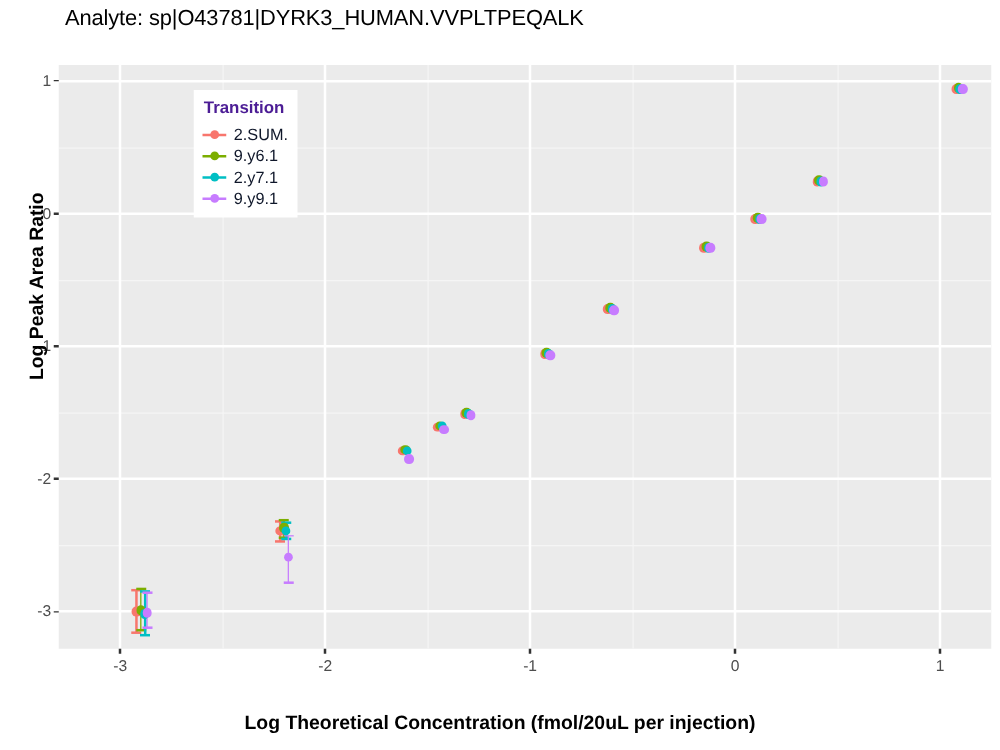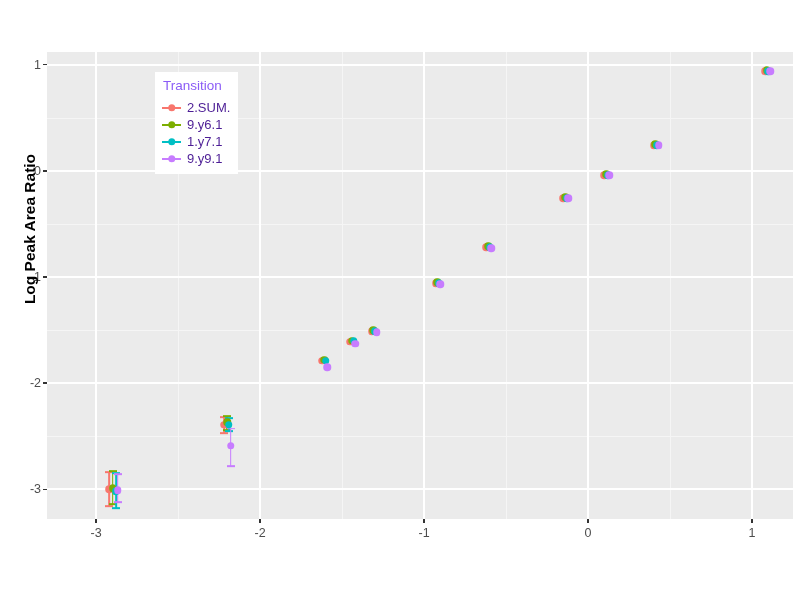--- a/index.html
+++ b/index.html
@@ -127,23 +127,24 @@
   #legend {
     position: absolute;
     left: 155px;
     top: 72px;
     background: #FFFFFF;
     padding: 6px 8px 7px 7px;
     box-sizing: border-box;
   }
   #legend-title {
     font-size: 13.5px;
-    color: #8b5cf6;
+    color: #4c1d95;
     margin: 0 0 6px 1px;
     white-space: nowrap;
+    font-weight: bold;
   }
   .legend-row {
     display: flex;
     align-items: center;
     height: 17px;
   }
   .legend-key {
     position: relative;
     width: 19px;
     height: 17px;
@@ -160,30 +161,31 @@
     position: absolute;
     left: 50%;
     top: 50%;
     width: 7.5px;
     height: 7.5px;
     border-radius: 50%;
     transform: translate(-50%, -50%);
   }
   .legend-label {
     font-size: 13px;
-    color: #4c1d95;
+    color: #0f172a;
     margin-left: 6px;
     white-space: nowrap;
   }
 </style>
 </head>
 <body>
 
 <div id="plot-root">
 
+  <div id="chart-title">Analyte: sp|O43781|DYRK3_HUMAN.VVPLTPEQALK</div>
 
   <div id="panel">
     <div id="grid-layer">
         <div class="gridline-minor-h" style="top: 65.8045px;"></div>
         <div class="gridline-minor-h" style="top: 171.941px;"></div>
         <div class="gridline-minor-h" style="top: 278.077px;"></div>
         <div class="gridline-minor-h" style="top: 384.214px;"></div>
         <div class="gridline-minor-v" style="left: 131.165px;"></div>
         <div class="gridline-minor-v" style="left: 295.121px;"></div>
         <div class="gridline-minor-v" style="left: 459.077px;"></div>
@@ -287,20 +289,21 @@
       <div class="tick-mark-x" style="left: 259.443px;"></div>
       <div class="tick-label-x" style="left: 260.143px;">-2</div>
       <div class="tick-mark-x" style="left: 423.399px;"></div>
       <div class="tick-label-x" style="left: 424.099px;">-1</div>
       <div class="tick-mark-x" style="left: 587.355px;"></div>
       <div class="tick-label-x" style="left: 588.055px;">0</div>
       <div class="tick-mark-x" style="left: 751.311px;"></div>
       <div class="tick-label-x" style="left: 752.011px;">1</div>
     </div>
 
+  <div id="x-axis-title">Log Theoretical Concentration (fmol/20uL per injection)</div>
   <div id="y-axis-title">Log Peak Area Ratio</div>
 
   <div id="legend">
     <div id="legend-title">Transition</div>
     <div id="legend-items">
         <div class="legend-row">
           <span class="legend-key">
             <span class="legend-key-bar" style="background: rgb(248, 118, 109);"></span>
             <span class="legend-key-dot" style="background: rgb(248, 118, 109);"></span>
           </span>
@@ -311,21 +314,21 @@
             <span class="legend-key-bar" style="background: rgb(124, 174, 0);"></span>
             <span class="legend-key-dot" style="background: rgb(124, 174, 0);"></span>
           </span>
           <span class="legend-label">9.y6.1</span>
         </div>
         <div class="legend-row">
           <span class="legend-key">
             <span class="legend-key-bar" style="background: rgb(0, 191, 196);"></span>
             <span class="legend-key-dot" style="background: rgb(0, 191, 196);"></span>
           </span>
-          <span class="legend-label">1.y7.1</span>
+          <span class="legend-label">2.y7.1</span>
         </div>
         <div class="legend-row">
           <span class="legend-key">
             <span class="legend-key-bar" style="background: rgb(199, 124, 255);"></span>
             <span class="legend-key-dot" style="background: rgb(199, 124, 255);"></span>
           </span>
           <span class="legend-label">9.y9.1</span>
         </div>
       </div>
   </div>

